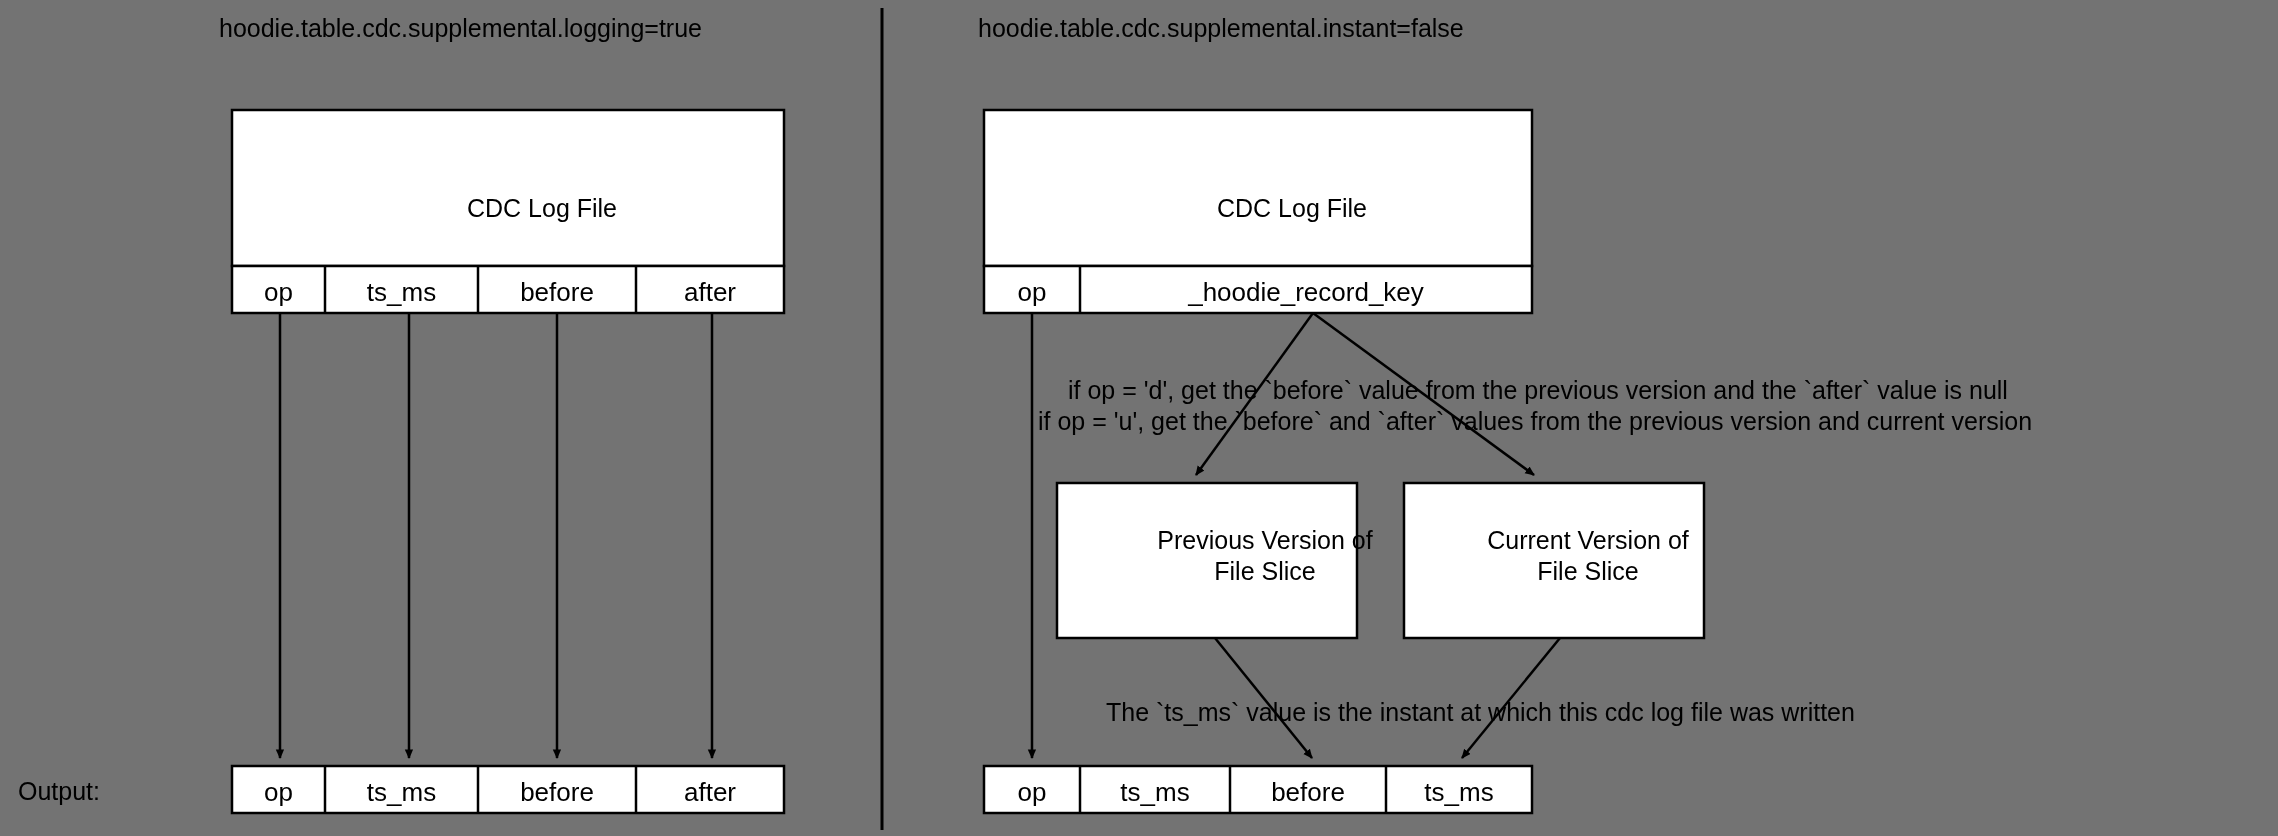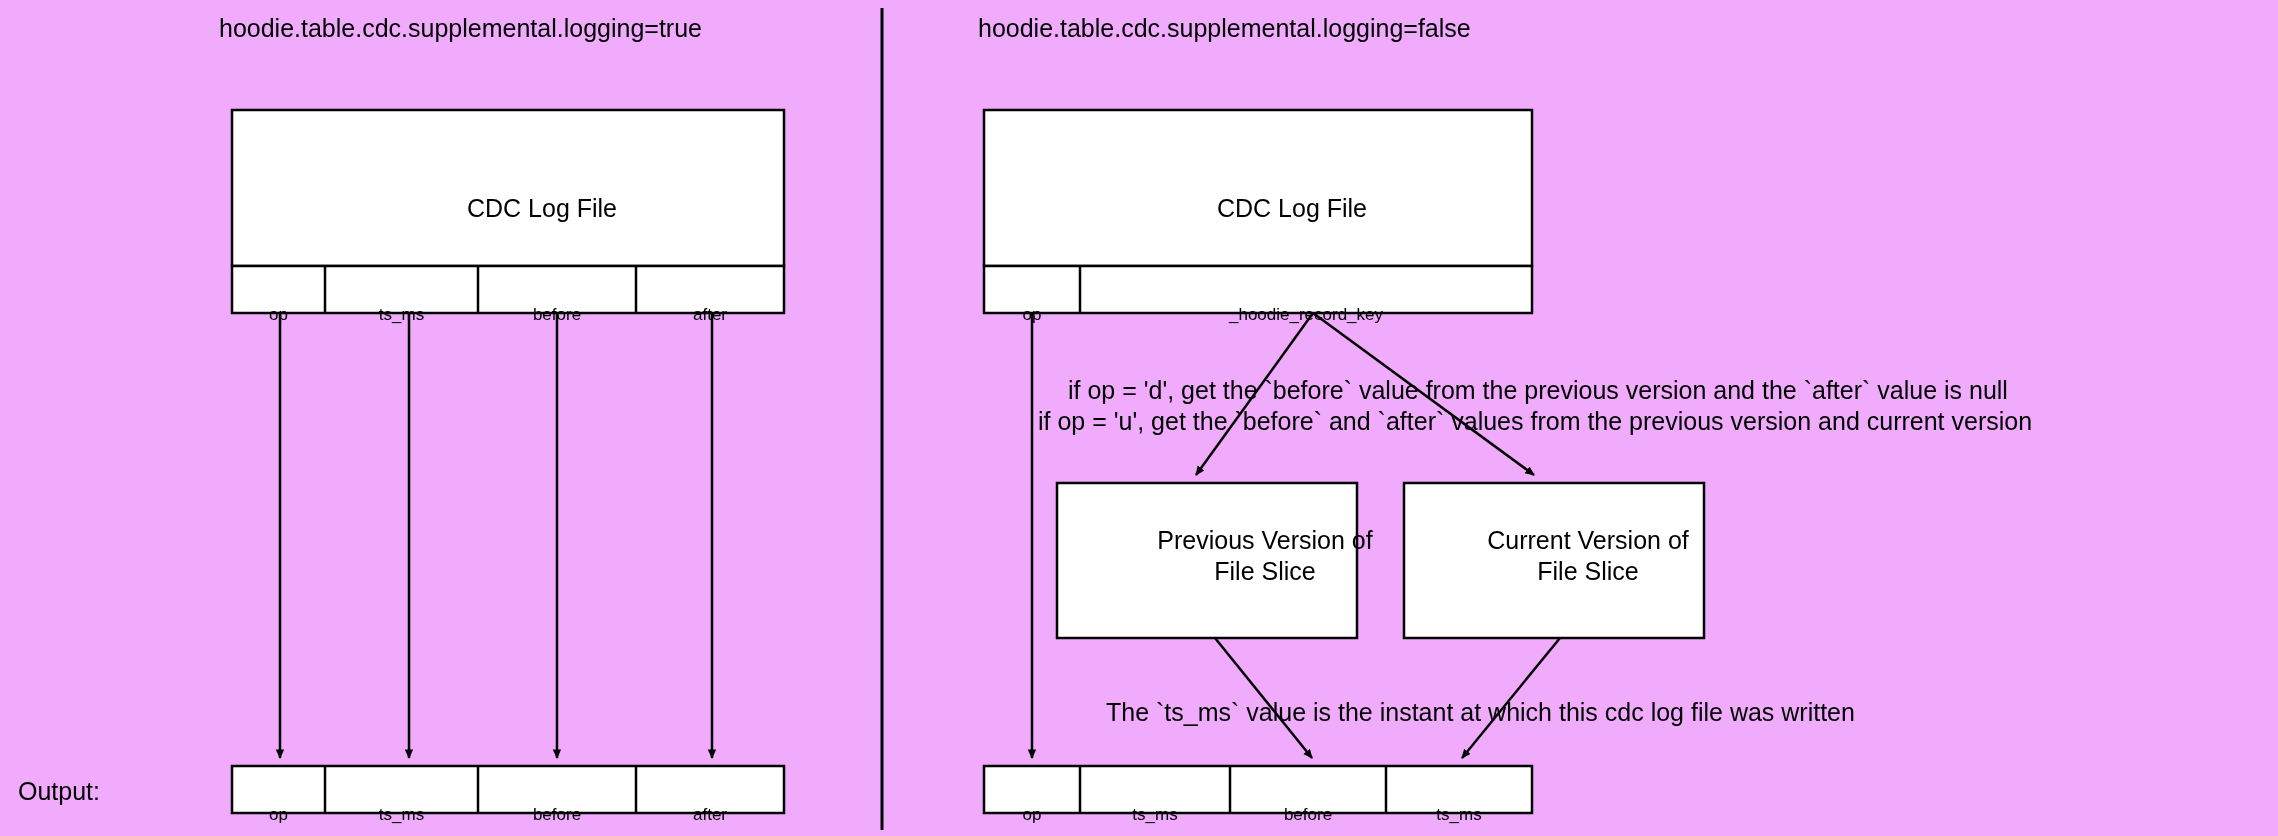--- a/index.html
+++ b/index.html
@@ -8,21 +8,21 @@
     background: #ffffff;
   }
   body {
     font-family: "Liberation Sans", sans-serif;
     color: #000000;
   }
   #canvas {
     position: relative;
     width: 2278px;
     height: 836px;
-    background: #f0abfc;
+    background: #737373;
     overflow: hidden;
   }
   svg.layer {
     position: absolute;
     left: 0;
     top: 0;
     width: 2278px;
     height: 836px;
     pointer-events: none;
   }
@@ -35,24 +35,23 @@
   .boxlabel {
     position: absolute;
     font-size: 25px;
     text-align: center;
     line-height: 1.22;
     white-space: pre-line;
     margin-left: 34px;
   }
   .celltext {
     position: absolute;
-    font-size: 17px;
+    font-size: 26px;
     text-align: center;
     white-space: nowrap;
-    margin-top: 28px;
   }
   .note {
     position: absolute;
     font-size: 25px;
     white-space: nowrap;
     line-height: 1;
   }
   .outlabel {
     position: absolute;
     font-size: 25px;
@@ -106,21 +105,21 @@
     <line x1="1032" y1="313" x2="1032" y2="758" stroke="#000000" stroke-width="2.5" marker-end="url(#arrowhead)"></line>
 
     <line x1="1313" y1="313" x2="1196" y2="475" stroke="#000000" stroke-width="2.5" marker-end="url(#arrowhead)"></line>
     <line x1="1313" y1="313" x2="1534" y2="475" stroke="#000000" stroke-width="2.5" marker-end="url(#arrowhead)"></line>
 
     <line x1="1215" y1="638" x2="1312" y2="758" stroke="#000000" stroke-width="2.5" marker-end="url(#arrowhead)"></line>
     <line x1="1560" y1="638" x2="1462" y2="758" stroke="#000000" stroke-width="2.5" marker-end="url(#arrowhead)"></line>
   </svg>
 
   <div class="panel-title" style="left:219px; top:16px;">hoodie.table.cdc.supplemental.logging=true</div>
-  <div class="panel-title" style="left:978px; top:16px;">hoodie.table.cdc.supplemental.logging=false</div>
+  <div class="panel-title" style="left:978px; top:16px;">hoodie.table.cdc.supplemental.instant=false</div>
 
   <div class="boxlabel" style="left:232px; top:193px; width:552px;">CDC Log File</div>
 
   <div class="celltext" style="left:232px; top:277px; width:93px;">op</div>
   <div class="celltext" style="left:325px; top:277px; width:153px;">ts_ms</div>
   <div class="celltext" style="left:478px; top:277px; width:158px;">before</div>
   <div class="celltext" style="left:636px; top:277px; width:148px;">after</div>
 
   <div class="outlabel" style="left:18px; top:777px;">Output:</div>
 

